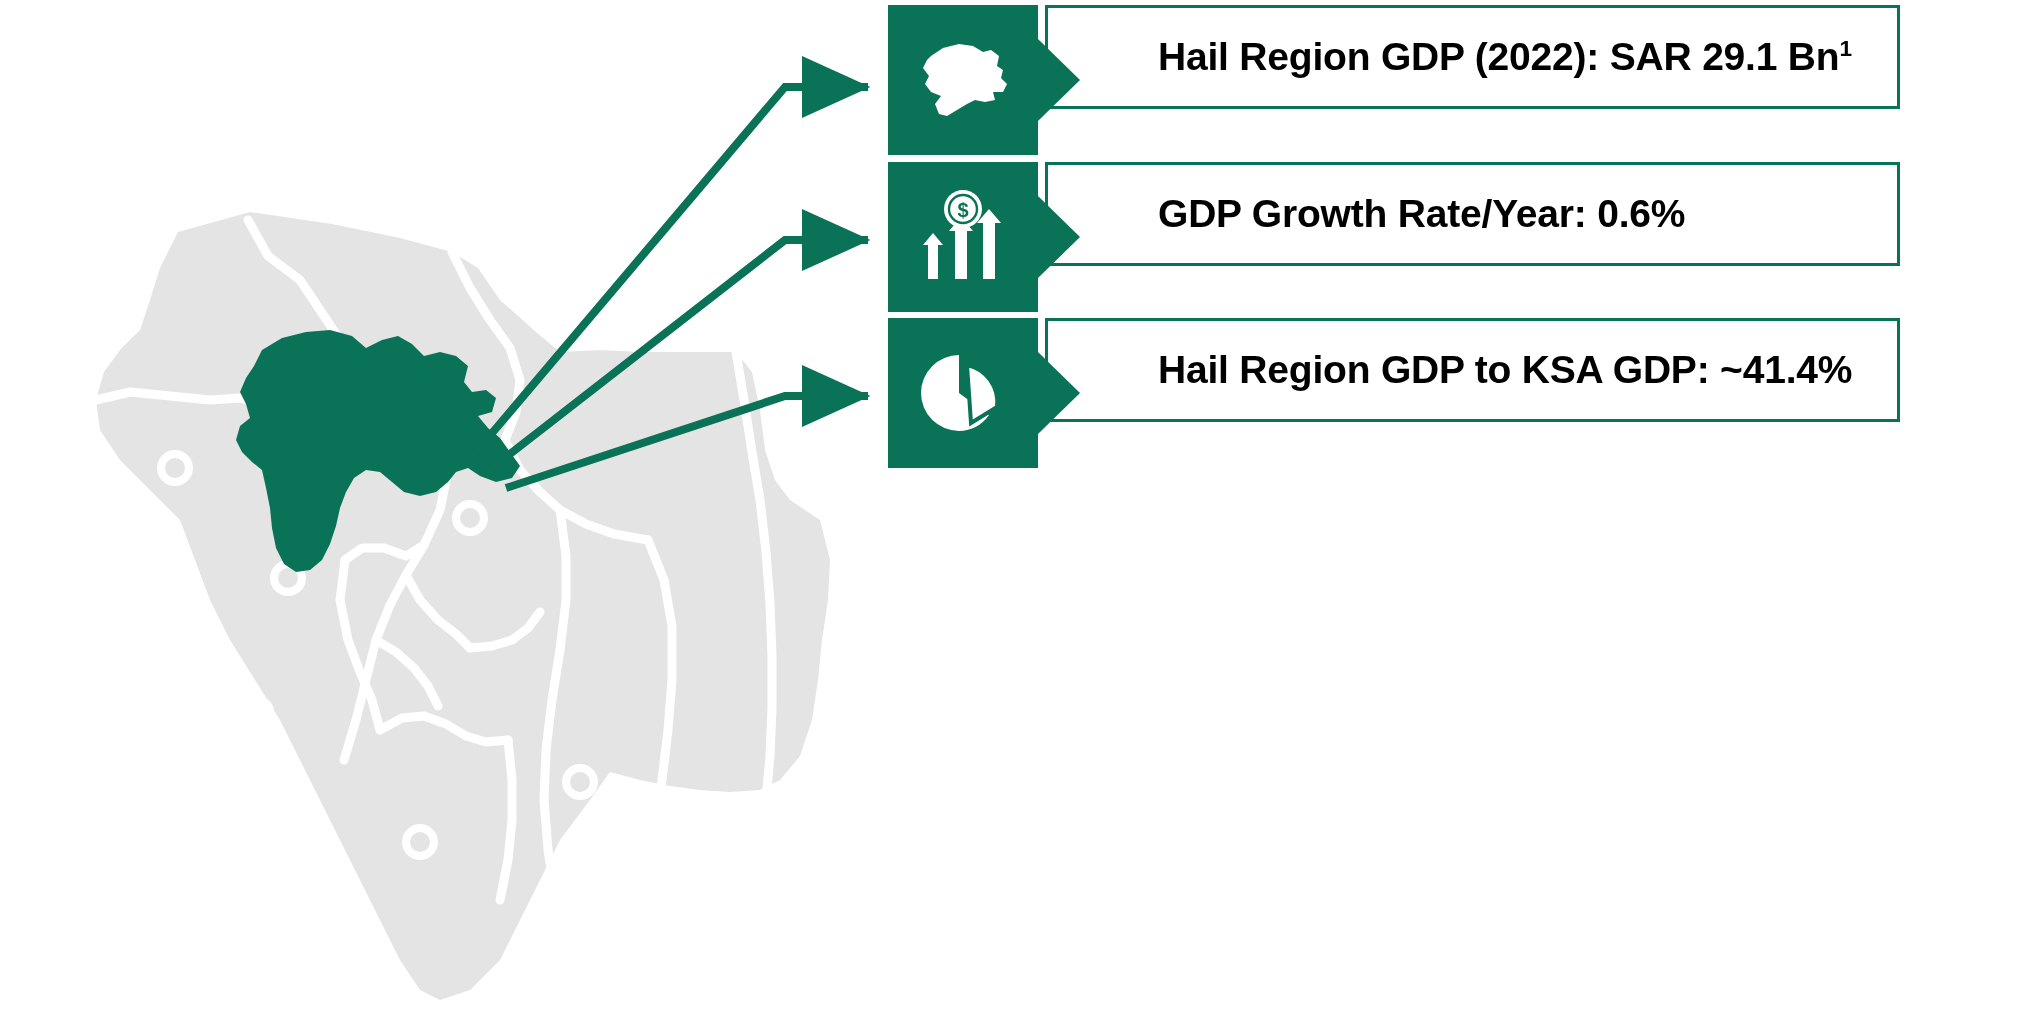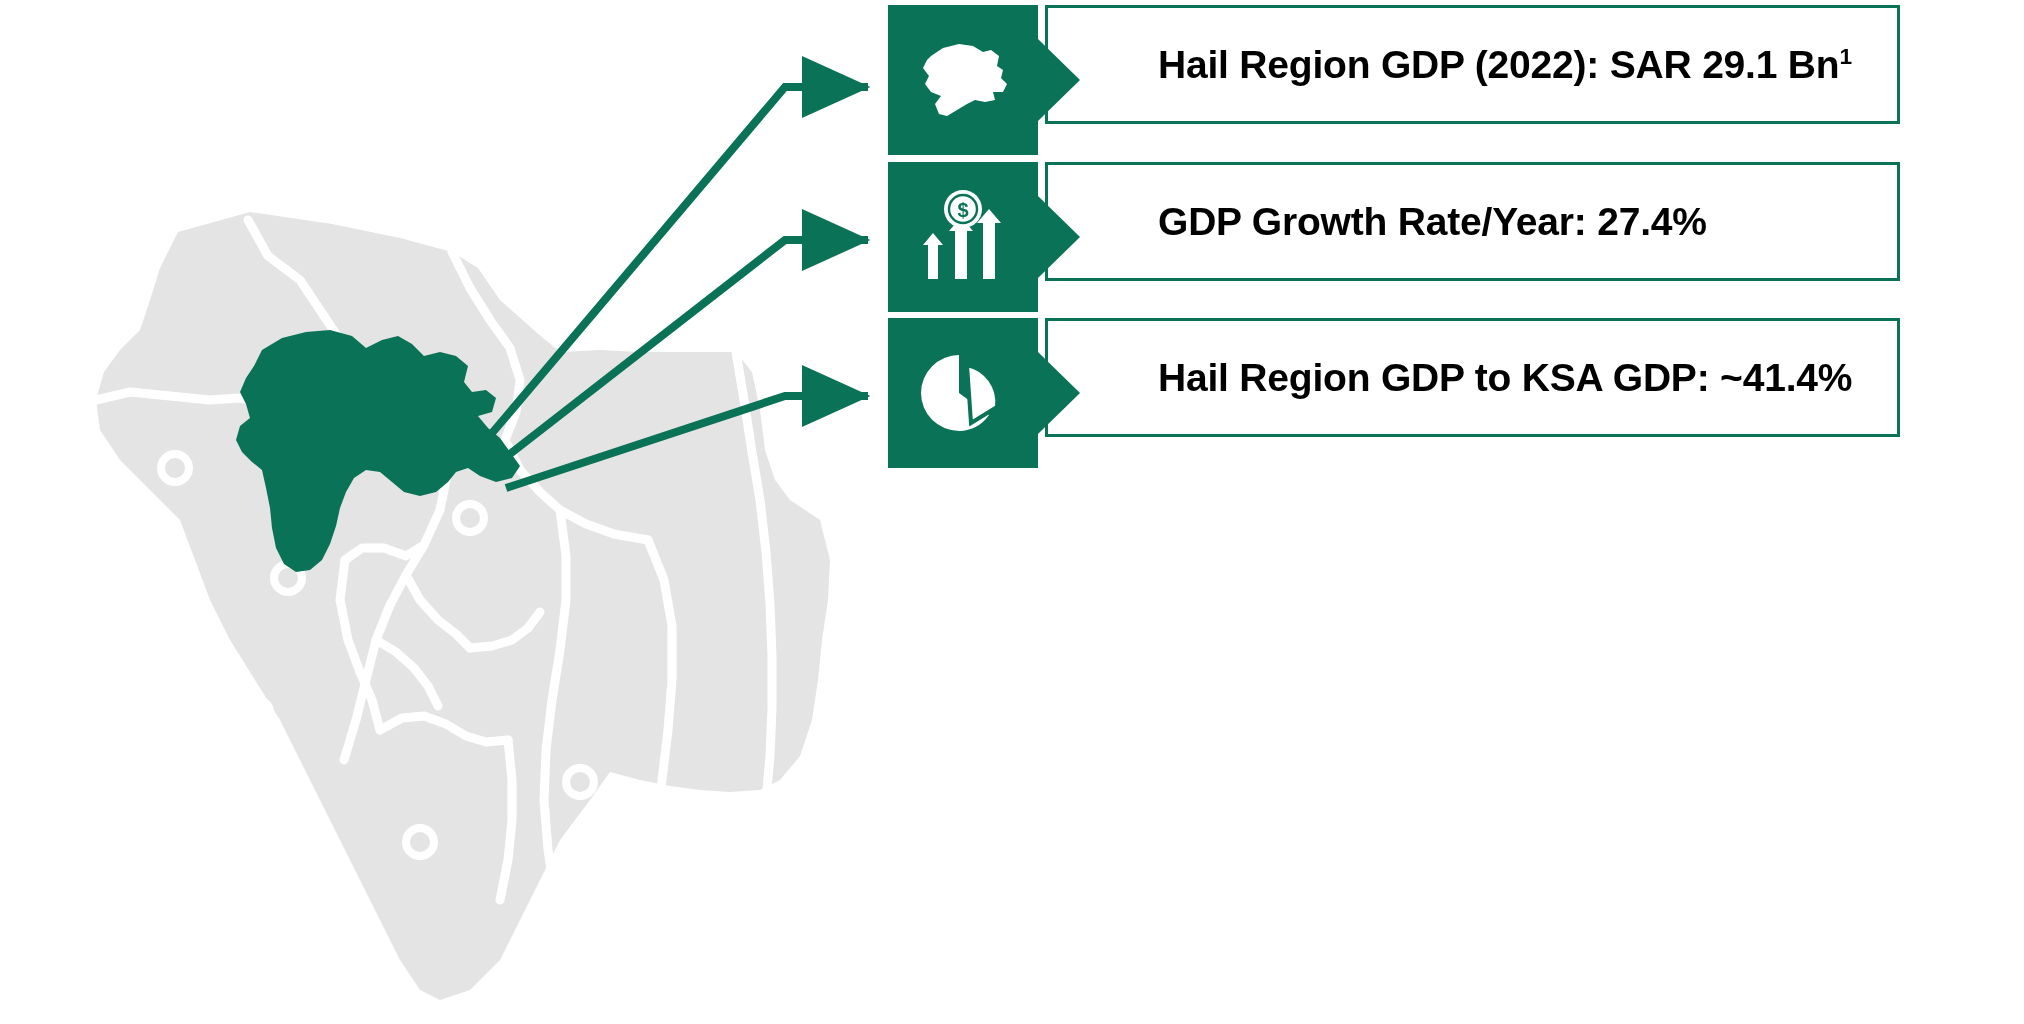--- a/index.html
+++ b/index.html
@@ -75,21 +75,21 @@
     height: 82px;
     z-index: 4;
   }
   .chevron svg { display: block; }
 
   .text-box {
     position: absolute;
     left: 157px;
     top: 0;
     width: 855px;
-    height: 119px;
+    height: 104px;
     border: 3px solid #0A7256;
     background: #ffffff;
     box-sizing: border-box;
     z-index: 1;
     display: flex;
     align-items: center;
   }
   .text-label {
     margin-left: 110px;
     font-size: 39px;
@@ -233,21 +233,21 @@
         <text x="50" y="28" font-family="Liberation Sans, sans-serif" font-size="20" font-weight="bold" fill="#0A7256" text-anchor="middle">$</text>
       </svg>
     </div>
     <div class="chevron">
       <svg width="42" height="82" viewBox="0 0 42 82">
         <path fill="#0A7256" d="M0,0 L42,41 L0,82 Z"></path>
       </svg>
     </div>
     <div class="text-box">
       <div class="text-label">
-        <span>GDP Growth Rate/Year: 27.4%</span><sup></sup>
+        <span>GDP Growth Rate/Year: 0.6%</span><sup></sup>
       </div>
     </div>
   </div>
 
   <div class="info-row r3">
     <div class="icon-box">
       <svg width="96" height="96" viewBox="0 0 96 96">
 
         <path fill="#FFFFFF" d="
           M44,10 A38,38 0 1,0 44,86 A38,38 0 0,0 74,70 L44,48 Z"></path>

